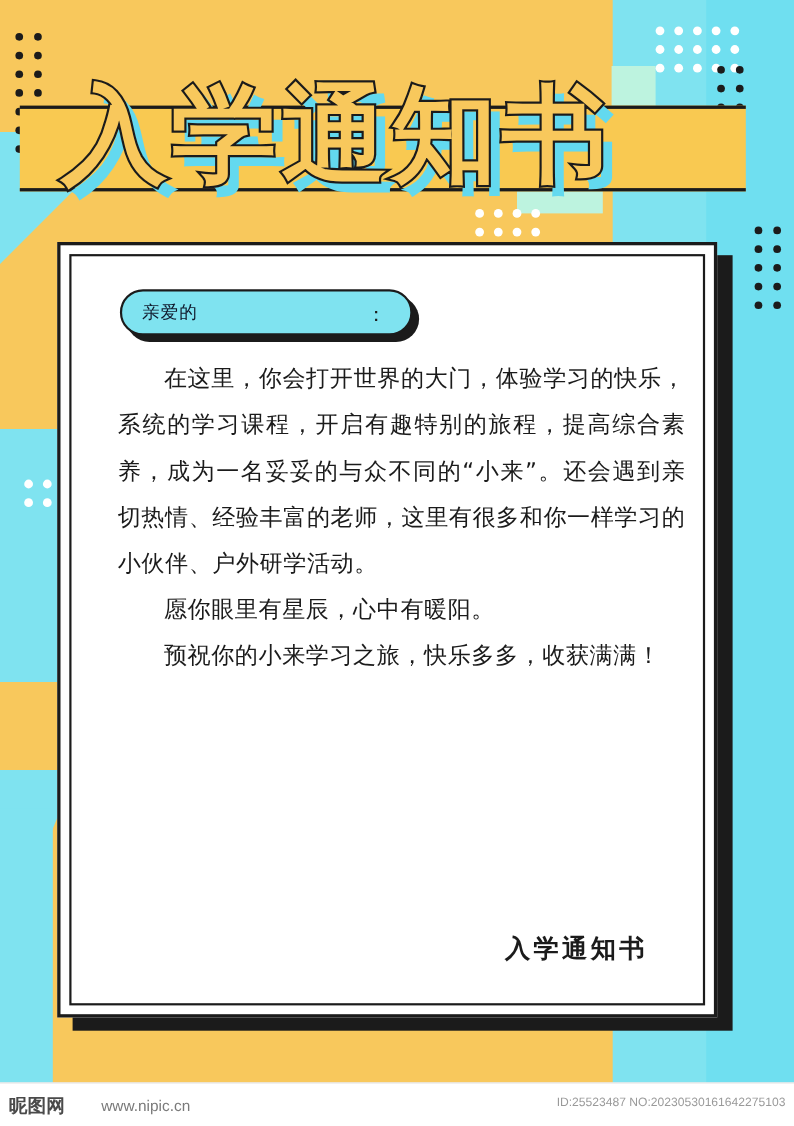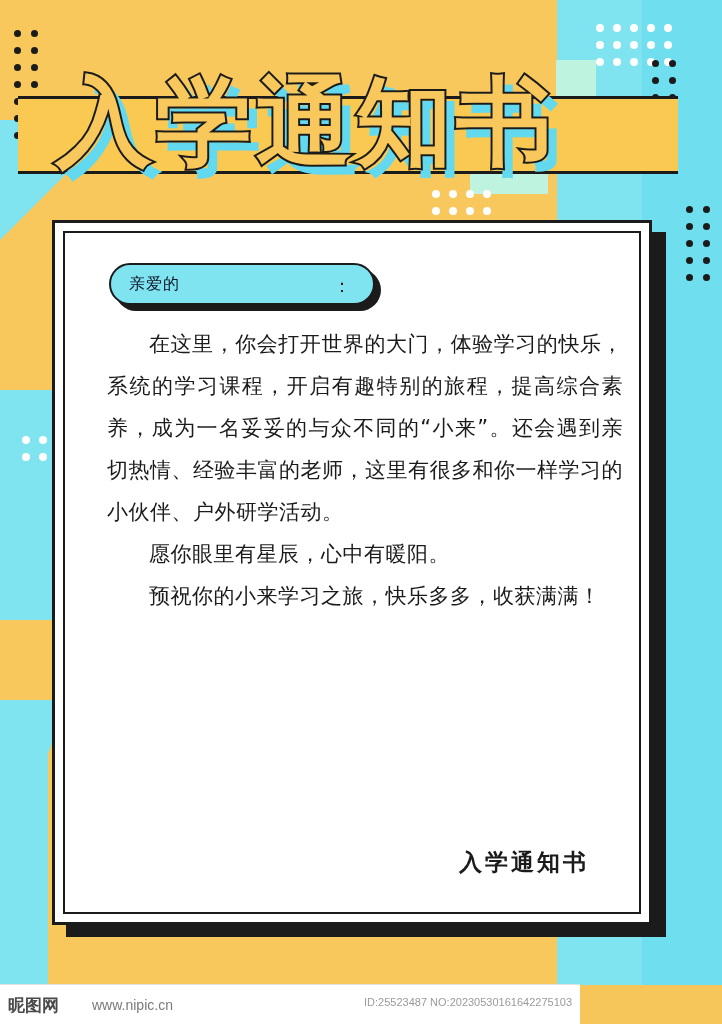--- a/index.html
+++ b/index.html
@@ -212,21 +212,21 @@
     font-size: 23px;
     font-weight: bold;
     color: #1b1b1b;
     letter-spacing: 3px;
   }
 
   
   .footer {
     position: absolute;
     left: 0; bottom: 0;
-    width: 580px; height: 39px;
+    width: 722px; height: 39px;
     background: #ffffff;
     border-top: 1px solid #e2e2e2;
   }
   .footer-logo {
     position: absolute;
     left: 8px; top: 9px;
     font-family: "DejaVu Sans", "Liberation Sans", sans-serif;
     font-size: 17px;
     color: #4a4a4a;
     font-weight: bold;

